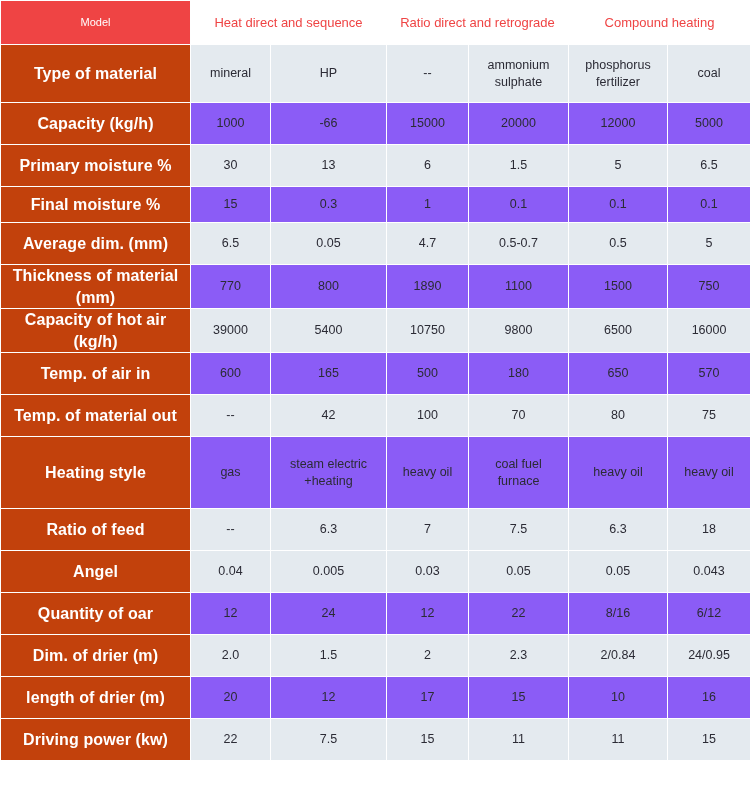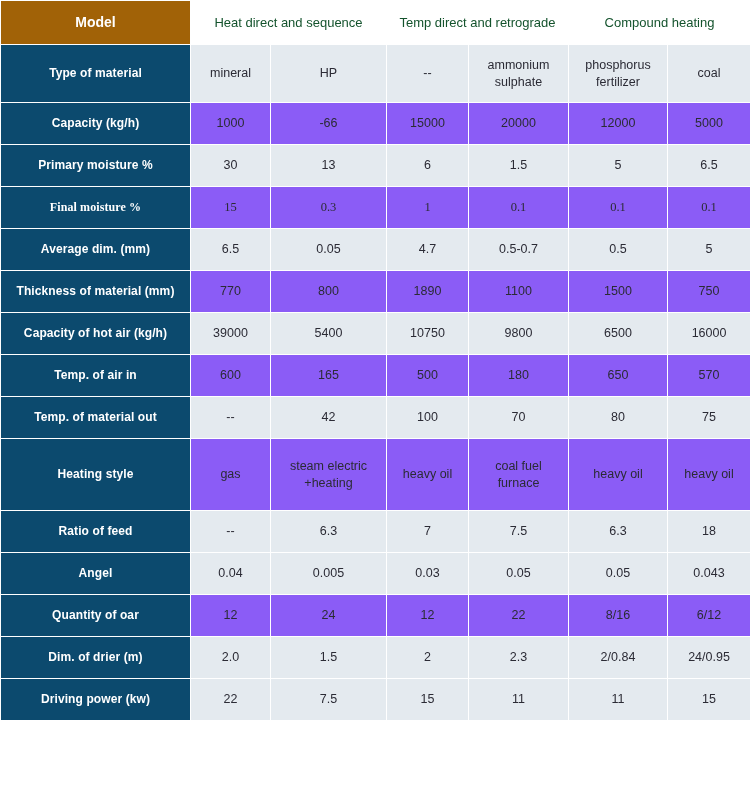--- a/index.html
+++ b/index.html
@@ -21,24 +21,24 @@
   #spec-table td {
     border: 1px solid #ffffff;
     text-align: center;
     vertical-align: middle;
     padding: 0 4px;
     box-sizing: border-box;
     line-height: 1.35;
   }
   
   td.label-cell {
-    background: #0c4a6e;
+    background: #c2410c;
     color: #ffffff;
     font-weight: bold;
-    font-size: 12px;
+    font-size: 16px;
     letter-spacing: 0.1px;
     border-color: #ffffff;
   }
   
   td.value-cell {
     color: #2b2b35;
     font-size: 12.5px;
     font-weight: normal;
     border-left: 1px solid #e3e9ee;
     border-right: 1px solid #e3e9ee;
@@ -46,28 +46,28 @@
     border-bottom: 1px solid #e8edf2;
   }
   tr.row-odd td.value-cell {
     background: #8b5cf6;
   }
   tr.row-even td.value-cell {
     background: #e4eaef;
   }
   
   td.header-label {
-    background: #a16207;
+    background: #ef4444;
     color: #ffffff;
-    font-weight: bold;
-    font-size: 14px;
+    font-weight: normal;
+    font-size: 11px;
   }
   td.header-group {
     background: #ffffff;
-    color: #14532d;
+    color: #ef4444;
     font-size: 13px;
     font-weight: normal;
     border-left: 1px solid #e3e9ee;
     border-right: 1px solid #e3e9ee;
     border-top: 1px solid #ffffff;
     border-bottom: 1px solid #e8edf2;
   }
 </style>
 </head>
 <body>
@@ -79,21 +79,21 @@
     <col style="width:116px">
     <col style="width:82px">
     <col style="width:100px">
     <col style="width:99px">
     <col style="width:83px">
   </colgroup>
   <tbody id="table-body">
       <tr style="height: 44px;">
         <td class="header-label">Model</td>
         <td class="header-group" colspan="2">Heat direct and sequence</td>
-        <td class="header-group" colspan="2">Temp direct and retrograde</td>
+        <td class="header-group" colspan="2">Ratio direct and retrograde</td>
         <td class="header-group" colspan="2">Compound heating</td>
       </tr>
       <tr class="row-even" style="height: 58px;">
         <td class="label-cell">Type of material</td>
         <td class="value-cell">mineral</td>
         <td class="value-cell">HP</td>
         <td class="value-cell">--</td>
         <td class="value-cell">ammonium sulphate</td>
         <td class="value-cell">phosphorus fertilizer</td>
         <td class="value-cell">coal</td>
@@ -109,21 +109,21 @@
       </tr>
       <tr class="row-even" style="height: 42px;">
         <td class="label-cell">Primary moisture %</td>
         <td class="value-cell">30</td>
         <td class="value-cell">13</td>
         <td class="value-cell">6</td>
         <td class="value-cell">1.5</td>
         <td class="value-cell">5</td>
         <td class="value-cell">6.5</td>
       </tr>
-      <tr class="row-odd" style="height: 42px; font-family: Liberation Serif, serif;">
+      <tr class="row-odd" style="height: 36px;">
         <td class="label-cell">Final moisture %</td>
         <td class="value-cell">15</td>
         <td class="value-cell">0.3</td>
         <td class="value-cell">1</td>
         <td class="value-cell">0.1</td>
         <td class="value-cell">0.1</td>
         <td class="value-cell">0.1</td>
       </tr>
       <tr class="row-even" style="height: 42px;">
         <td class="label-cell">Average dim. (mm)</td>
@@ -208,20 +208,29 @@
       </tr>
       <tr class="row-even" style="height: 42px;">
         <td class="label-cell">Dim. of drier (m)</td>
         <td class="value-cell">2.0</td>
         <td class="value-cell">1.5</td>
         <td class="value-cell">2</td>
         <td class="value-cell">2.3</td>
         <td class="value-cell">2/0.84</td>
         <td class="value-cell">24/0.95</td>
       </tr>
+      <tr class="row-odd" style="height: 42px;">
+        <td class="label-cell">length of drier (m)</td>
+        <td class="value-cell">20</td>
+        <td class="value-cell">12</td>
+        <td class="value-cell">17</td>
+        <td class="value-cell">15</td>
+        <td class="value-cell">10</td>
+        <td class="value-cell">16</td>
+      </tr>
       <tr class="row-even" style="height: 42px;">
         <td class="label-cell">Driving power (kw)</td>
         <td class="value-cell">22</td>
         <td class="value-cell">7.5</td>
         <td class="value-cell">15</td>
         <td class="value-cell">11</td>
         <td class="value-cell">11</td>
         <td class="value-cell">15</td>
       </tr>
     </tbody>

